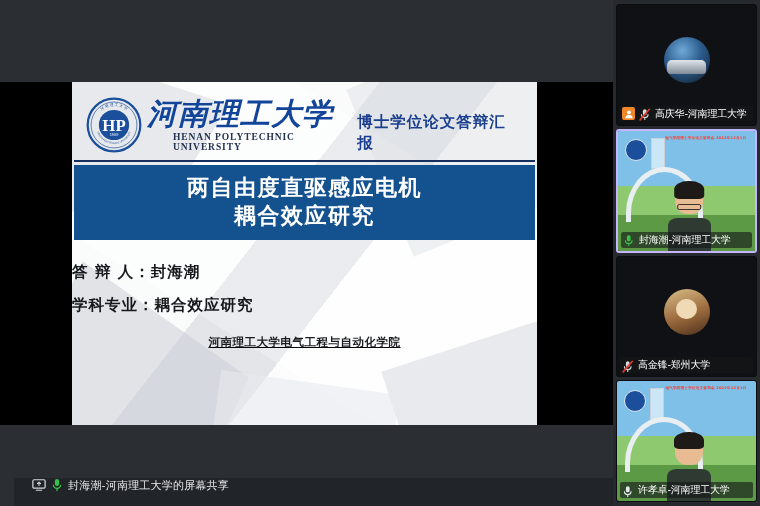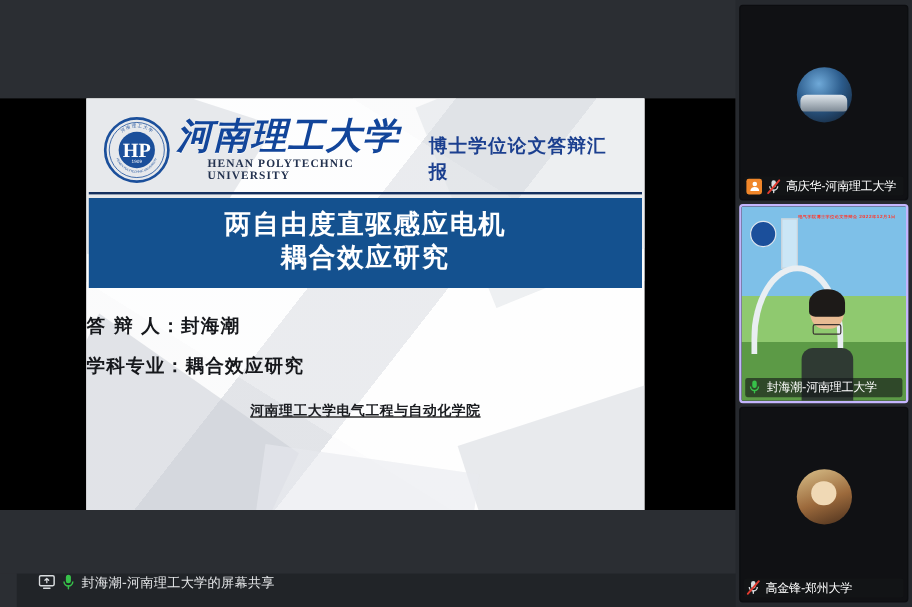--- a/index.html
+++ b/index.html
@@ -345,13 +345,36 @@
           <path d="M2.6 7.6a4.1 4.1 0 0 0 8.2 0" fill="none" stroke="#d8dbde" stroke-width="1.4"></path>
           <path d="M6.7 11.6v2.4" stroke="#d8dbde" stroke-width="1.4" stroke-linecap="round"></path>
           <path d="M1 14.6L12.4 1.6" stroke="#e03a2f" stroke-width="2" stroke-linecap="round"></path>
         </svg>
       </span>
       <span class="nm">高金锋-郑州大学</span>
     </div>
   </div>
 
 
+  <div class="tile">
+    <div class="video-bg">
+      <div class="seal"></div>
+      <div class="vbanner"></div>
+      <div class="banner">电气学院博士学位论文答辩会 2022年12月1日</div>
+      <div class="arch"></div>
+      <div class="person">
+        <div class="head"></div>
+          <div class="hair"></div>
+          <div class="body"></div>
+      </div>
+    </div>
+    <div class="tile-label">
+      <span class="mic">
+        <svg viewBox="0 0 14 16" width="12" height="13">
+          <rect x="4.4" y="1.4" width="4.6" height="7.6" rx="2.3" fill="#e7eaec"></rect>
+          <path d="M2.6 7.6a4.1 4.1 0 0 0 8.2 0" fill="none" stroke="#e7eaec" stroke-width="1.4"></path>
+          <path d="M6.7 11.6v2.4" stroke="#e7eaec" stroke-width="1.4" stroke-linecap="round"></path>
+        </svg>
+      </span>
+      <span class="nm">许孝卓-河南理工大学</span>
+    </div>
+  </div>
 </div>
 
 </body></html>

